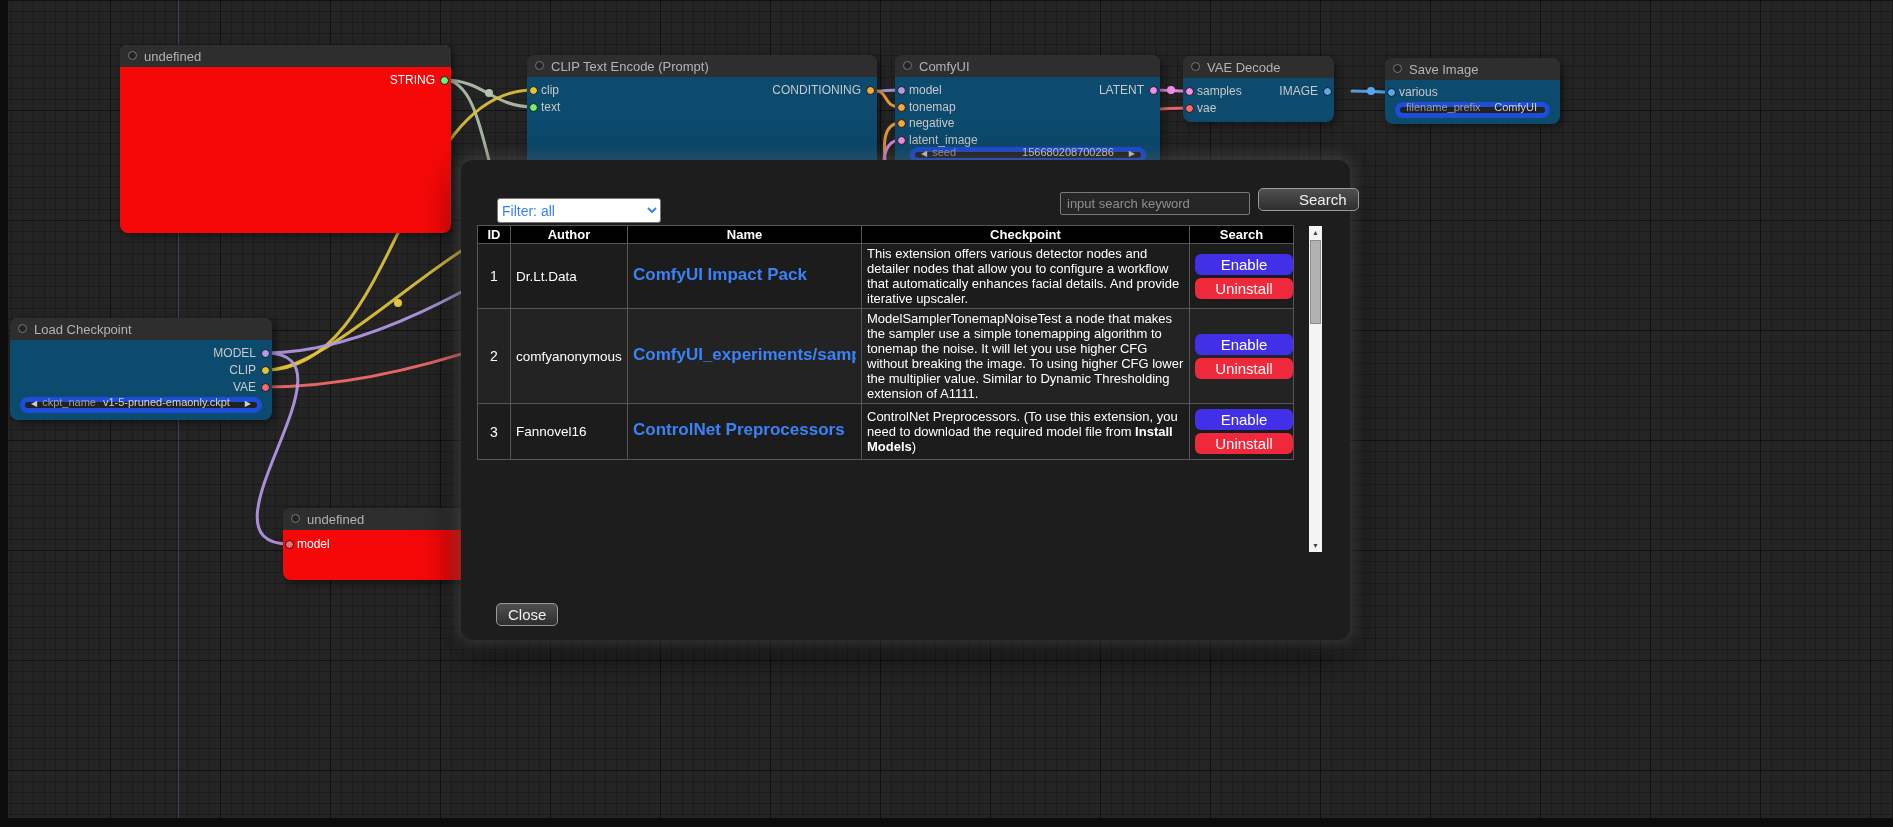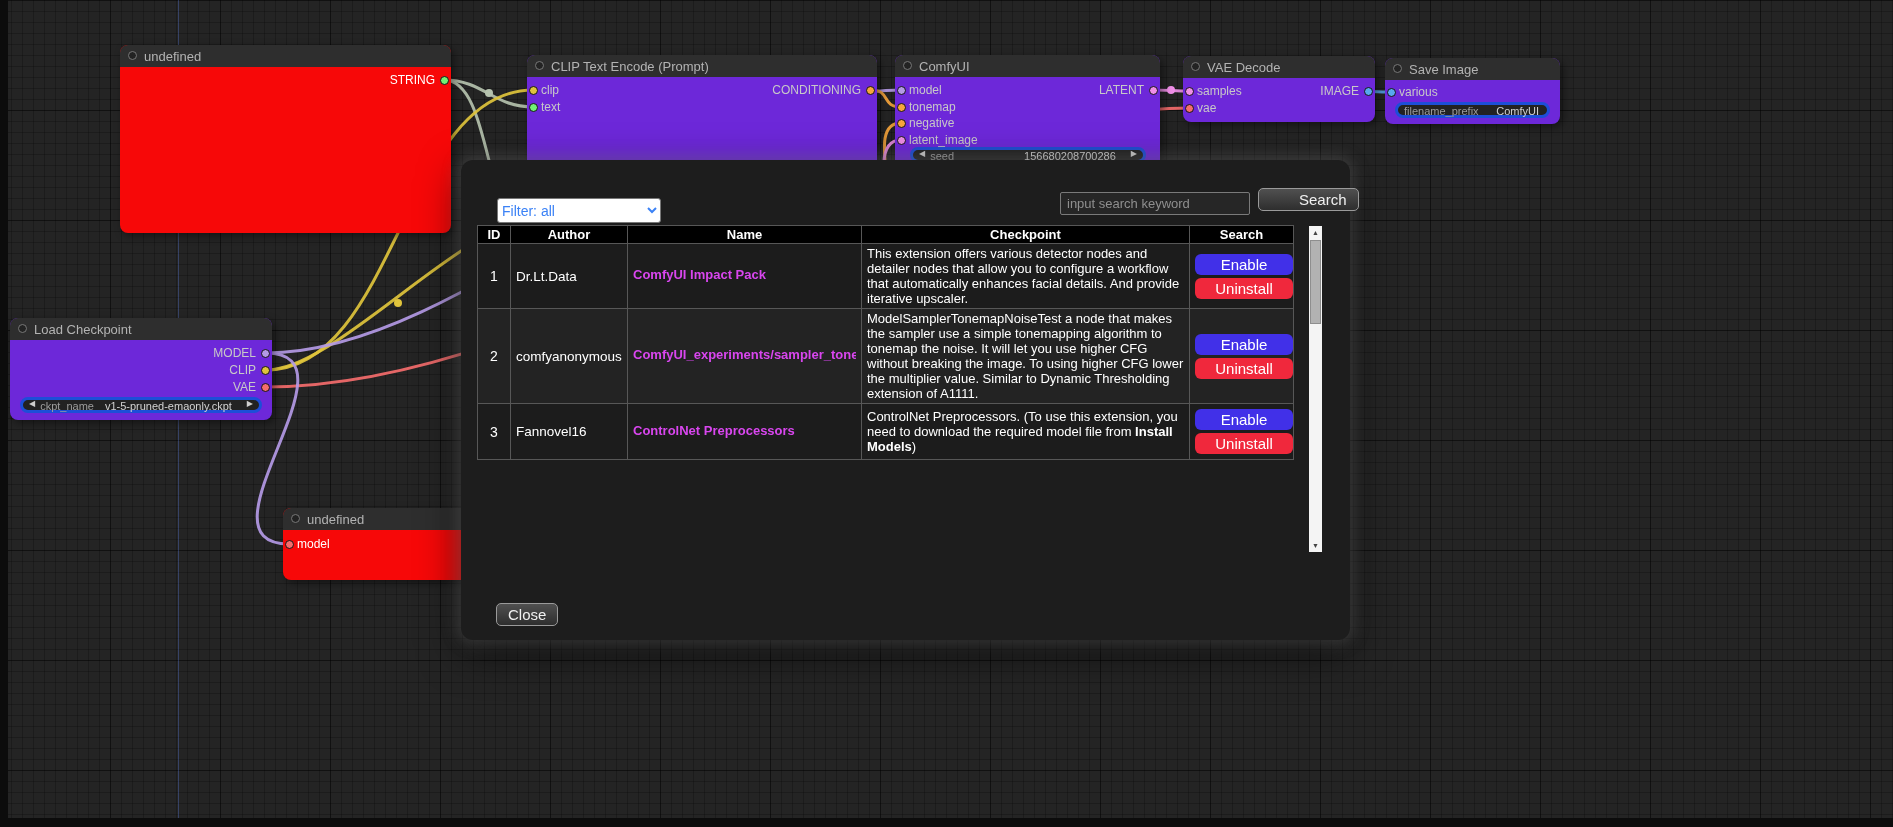--- a/index.html
+++ b/index.html
@@ -22,39 +22,39 @@
   .axis-line-v{position:absolute;left:178px;top:0;width:1px;height:100%;
     background:rgba(100,140,255,0.30);z-index:1;}
   .edge-left{position:absolute;left:0;top:0;width:8px;height:100%;background:#0c0c0c;z-index:6;}
   .edge-bottom{position:absolute;left:0;bottom:0;width:100%;height:9px;background:#0c0c0c;z-index:6;}
 
   
   svg.links{position:absolute;inset:0;z-index:2;pointer-events:none;}
   svg.links path{fill:none;stroke-width:3;stroke-linecap:round;opacity:.92;}
 
   
-  .node{position:absolute;z-index:3;border-radius:8px;background:#6d28d9;
+  .node{position:absolute;z-index:3;border-radius:8px;background:#0c4a6e;
     box-shadow:3px 3px 9px rgba(0,0,0,.45);}
   .node.error{background:#f70808;}
   .node-header{position:absolute;left:0;top:0;right:0;height:22px;background:#2e2e2e;
     border-radius:8px 8px 0 0;}
   .node-title{position:absolute;left:24px;top:4px;font-size:13px;color:#b3b3b3;white-space:nowrap;}
   .collapse-dot{position:absolute;left:8px;top:6px;width:9px;height:9px;border-radius:50%;
     border:1.5px solid #777;background:#232323;box-sizing:border-box;}
   .slot-dot{position:absolute;width:9px;height:9px;border-radius:50%;
     border:1px solid #161616;box-sizing:border-box;}
   .in{left:2px;} .out{right:2px;}
   .slot-label{position:absolute;font-size:12px;line-height:14px;color:#c8c8c8;white-space:nowrap;}
   .slot-label.right{text-align:right;}
   .on-red{color:#ffffff;}
   .c-yellow{background:#e0c43c;} .c-green{background:#71f174;} .c-orange{background:#f7a63c;}
   .c-purple{background:#b49ae6;} .c-pink{background:#f08fe8;} .c-red{background:#f56c6c;}
   .c-blue{background:#58a8f0;}
-  .widget{position:absolute;background:#222;border:3px solid #1d4ed8;border-radius:8px;
-    display:flex;align-items:flex-start;gap:5px;padding:0 6px;box-sizing:border-box;
+  .widget{position:absolute;background:#222;border:5px solid #1d4ed8;border-radius:8px;
+    display:flex;align-items:flex-end;gap:5px;padding:0 6px;box-sizing:border-box;
     font-size:11px;color:#a8a8a8;}
   .w-arrow{color:#cfcfcf;font-size:8px;line-height:1;}
   .w-label{color:#9d9d9d;white-space:nowrap;}
   .w-value{margin-left:auto;margin-right:10px;color:#d2d2d2;white-space:nowrap;}
 
   
   .dialog{position:absolute;left:461px;top:160px;width:889px;height:480px;z-index:10;
     background:#1d1d1d;border-radius:12px;
     box-shadow:0 0 16px 4px rgba(160,160,160,.25), 0 12px 42px rgba(0,0,0,.65);}
   .filter-select{position:absolute;left:36px;top:38px;width:164px;height:25px;
@@ -71,21 +71,21 @@
   .close-btn{position:absolute;left:35px;top:443px;}
 
   table.ext{position:absolute;left:16px;top:65px;width:816px;border-collapse:collapse;
     table-layout:fixed;color:#fff;font-size:13px;}
   table.ext th{background:#000;border:1px solid #575757;font-weight:bold;font-size:13px;
     padding:1px 4px;height:15px;}
   table.ext td{border:1px solid #575757;padding:2px 5px;vertical-align:middle;background:#1c1c1c;}
   table.ext tr:nth-child(even) td{background:#232323;}
   td.cell-id{text-align:center;font-size:14px;}
   td.cell-author{font-size:13.5px;}
-  td.cell-name a{color:#d946ef;font-weight:bold;font-size:13px;text-decoration:none;
+  td.cell-name a{color:#3b82f6;font-weight:bold;font-size:17px;text-decoration:none;
     white-space:nowrap;display:inline-block;max-width:100%;overflow:hidden;}
   td.cell-desc{font-size:13px;line-height:15px;padding:2px 4px;}
   td.cell-install{text-align:center;padding:2px;}
   .btn-enable,.btn-uninstall{display:block;width:98px;margin:3px auto;border:none;
     border-radius:6px;font-size:15px;color:#fff;padding:2px 0;cursor:pointer;
     font-family:"Liberation Sans",sans-serif;}
   .btn-enable{background:#4130e8;}
   .btn-uninstall{background:#f0283c;}
 
   .scrollbar{position:absolute;left:848px;top:66px;width:13px;height:326px;background:#f4f4f4;}
@@ -158,21 +158,21 @@
   <span class="slot-dot out c-pink" style="top:31px;"></span>
   <span class="slot-label right" style="right:16px;top:28px;">LATENT</span>
   <div class="widget" style="left:15px;top:92px;width:236px;height:16px;">
     <span class="w-arrow">◀</span>
     <span class="w-label">seed</span>
     <span class="w-value">156680208700286</span>
     <span class="w-arrow">▶</span>
   </div>
 </div>
 
-<div class="node" style="left:1183px;top:56px;width:192px;height:66px;">
+<div class="node" style="left:1183px;top:56px;width:151px;height:66px;">
   <div class="node-header">
     <span class="collapse-dot"></span>
     <span class="node-title">VAE Decode</span>
   </div>
   <span class="slot-dot in c-pink" style="top:31px;"></span>
   <span class="slot-label" style="left:14px;top:28px;">samples</span>
   <span class="slot-dot in c-red" style="top:48px;"></span>
   <span class="slot-label" style="left:14px;top:45px;">vae</span>
   <span class="slot-dot out c-blue" style="top:31px;"></span>
   <span class="slot-label right" style="right:16px;top:28px;">IMAGE</span>

